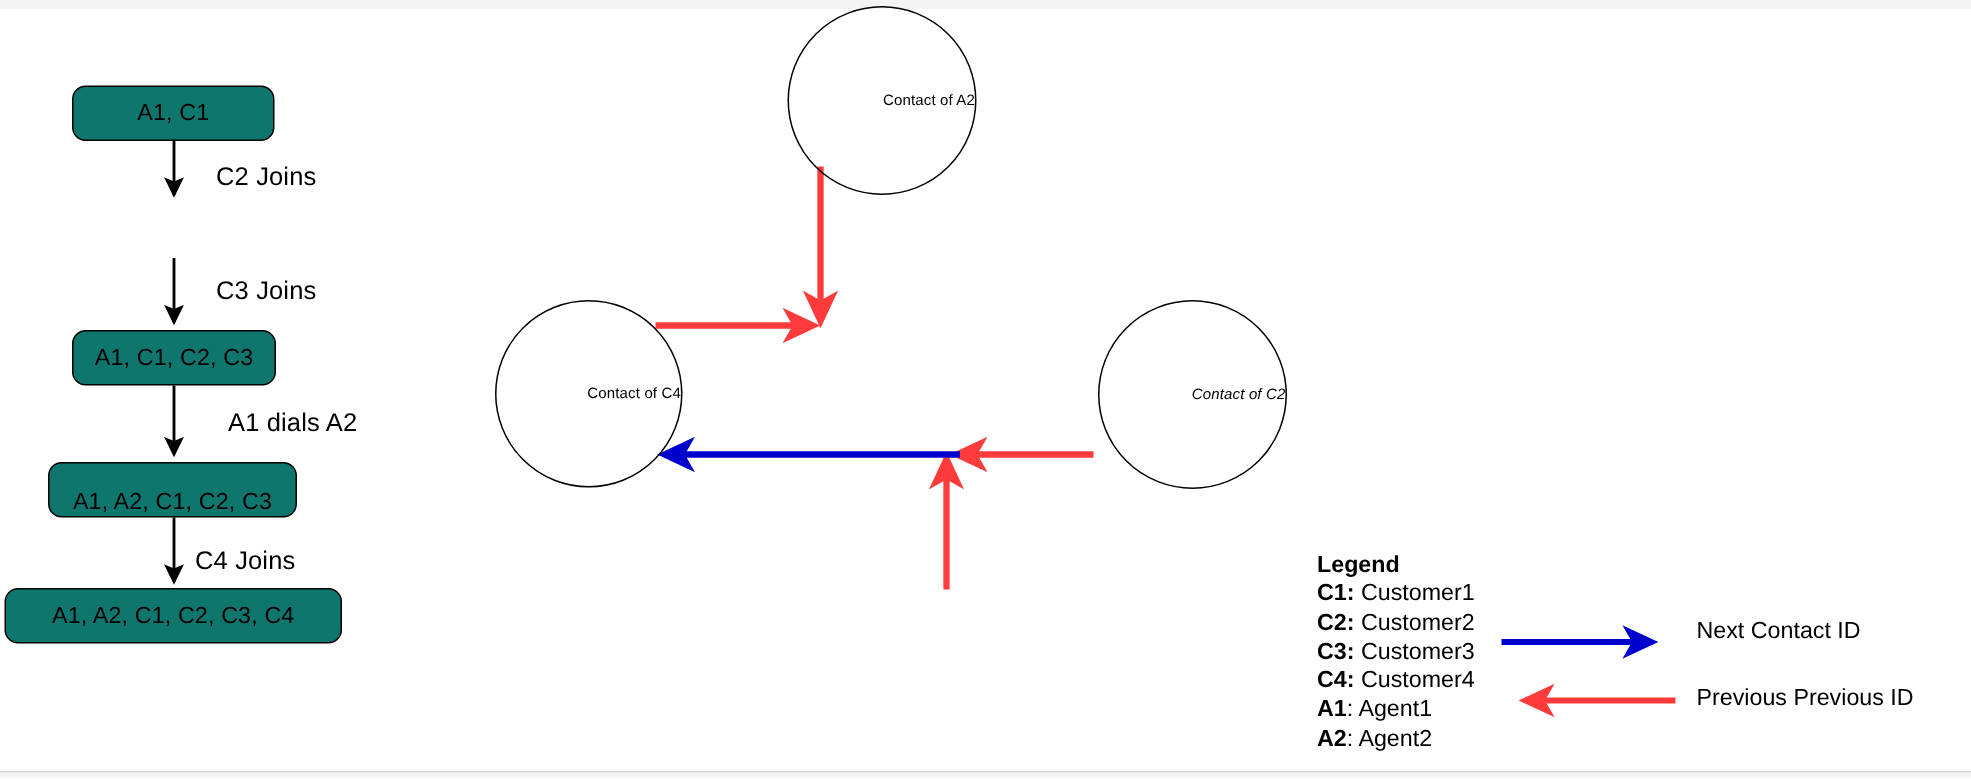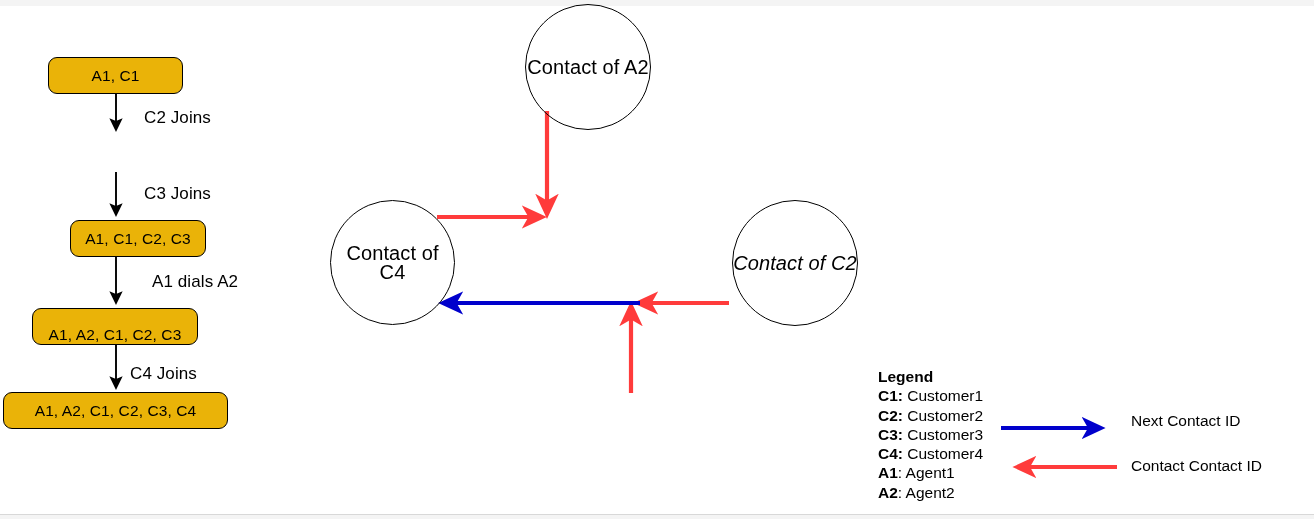--- a/index.html
+++ b/index.html
@@ -32,21 +32,21 @@
     position: absolute;
     left: 0; top: 0;
     width: 1314px; height: 519px;
   }
   
   .fbox {
     position: absolute;
     box-sizing: border-box;
     border: 1.6px solid #000;
     border-radius: 9px;
-    background: #eab308;
+    background: #0f766e;
     display: flex;
     align-items: center;
     justify-content: center;
     font-size: 15.5px;
     color: #000;
     white-space: nowrap;
     letter-spacing: .1px;
   }
   
   .steplabel {
@@ -58,23 +58,23 @@
   }
   
   .node-circle {
     position: absolute;
     box-sizing: border-box;
     border: 1.7px solid #000;
     border-radius: 50%;
     background: transparent;
     display: flex;
     align-items: center;
-    justify-content: center;
+    justify-content: flex-end;
     text-align: center;
-    font-size: 20px;
+    font-size: 10px;
     line-height: 19px;
     color: #000;
     white-space: pre-line;
     letter-spacing: .1px;
   }
   
   .legend {
     position: absolute;
     left: 878px;
     top: 367px;
@@ -135,21 +135,21 @@
 
     <g fill="none" stroke-width="4">
       <line x1="1001" y1="428" x2="1100" y2="428" stroke="#0000CC" marker-end="url(#bluem)"></line>
       <line x1="1117" y1="467" x2="1018" y2="467" stroke="#FF3B3B" marker-end="url(#redm)"></line>
     </g>
   </svg>
 
   <div class="fbox" style="left:48px; top:57px; width:135px; height:37px;">
     <span>A1, C1</span>
   </div>
-  <div class="fbox" style="left:48px; top:220px; width:136px; height:37px;margin-left:22px;">
+  <div class="fbox" style="left:48px; top:220px; width:136px; height:37px;">
     <span>A1, C1, C2, C3</span>
   </div>
   <div class="fbox" style="left:32px; top:308px; width:166px; height:37px;align-items:flex-end;">
     <span>A1, A2, C1, C2, C3</span>
   </div>
   <div class="fbox" style="left:3px; top:392px; width:225px; height:37px;">
     <span>A1, A2, C1, C2, C3, C4</span>
   </div>
 
   <div class="steplabel" style="left:144px; top:108px;">
@@ -193,17 +193,17 @@
     <div class="row"><span class="k-bold">A1</span><span>:</span><span> Agent1</span></div>
 
     <div class="row"><span class="k-bold">A2</span><span>:</span><span> Agent2</span></div>
   </div>
 
   <div class="legend-text" style="left:1131px; top:412px;">
     <span>Next Contact ID</span>
   </div>
 
   <div class="legend-text" style="left:1131px; top:457px;">
-    <span>Contact Contact ID</span>
+    <span>Previous Previous ID</span>
   </div>
 
   <div class="bottom-band"></div>
 </div>
 
 </body></html>

